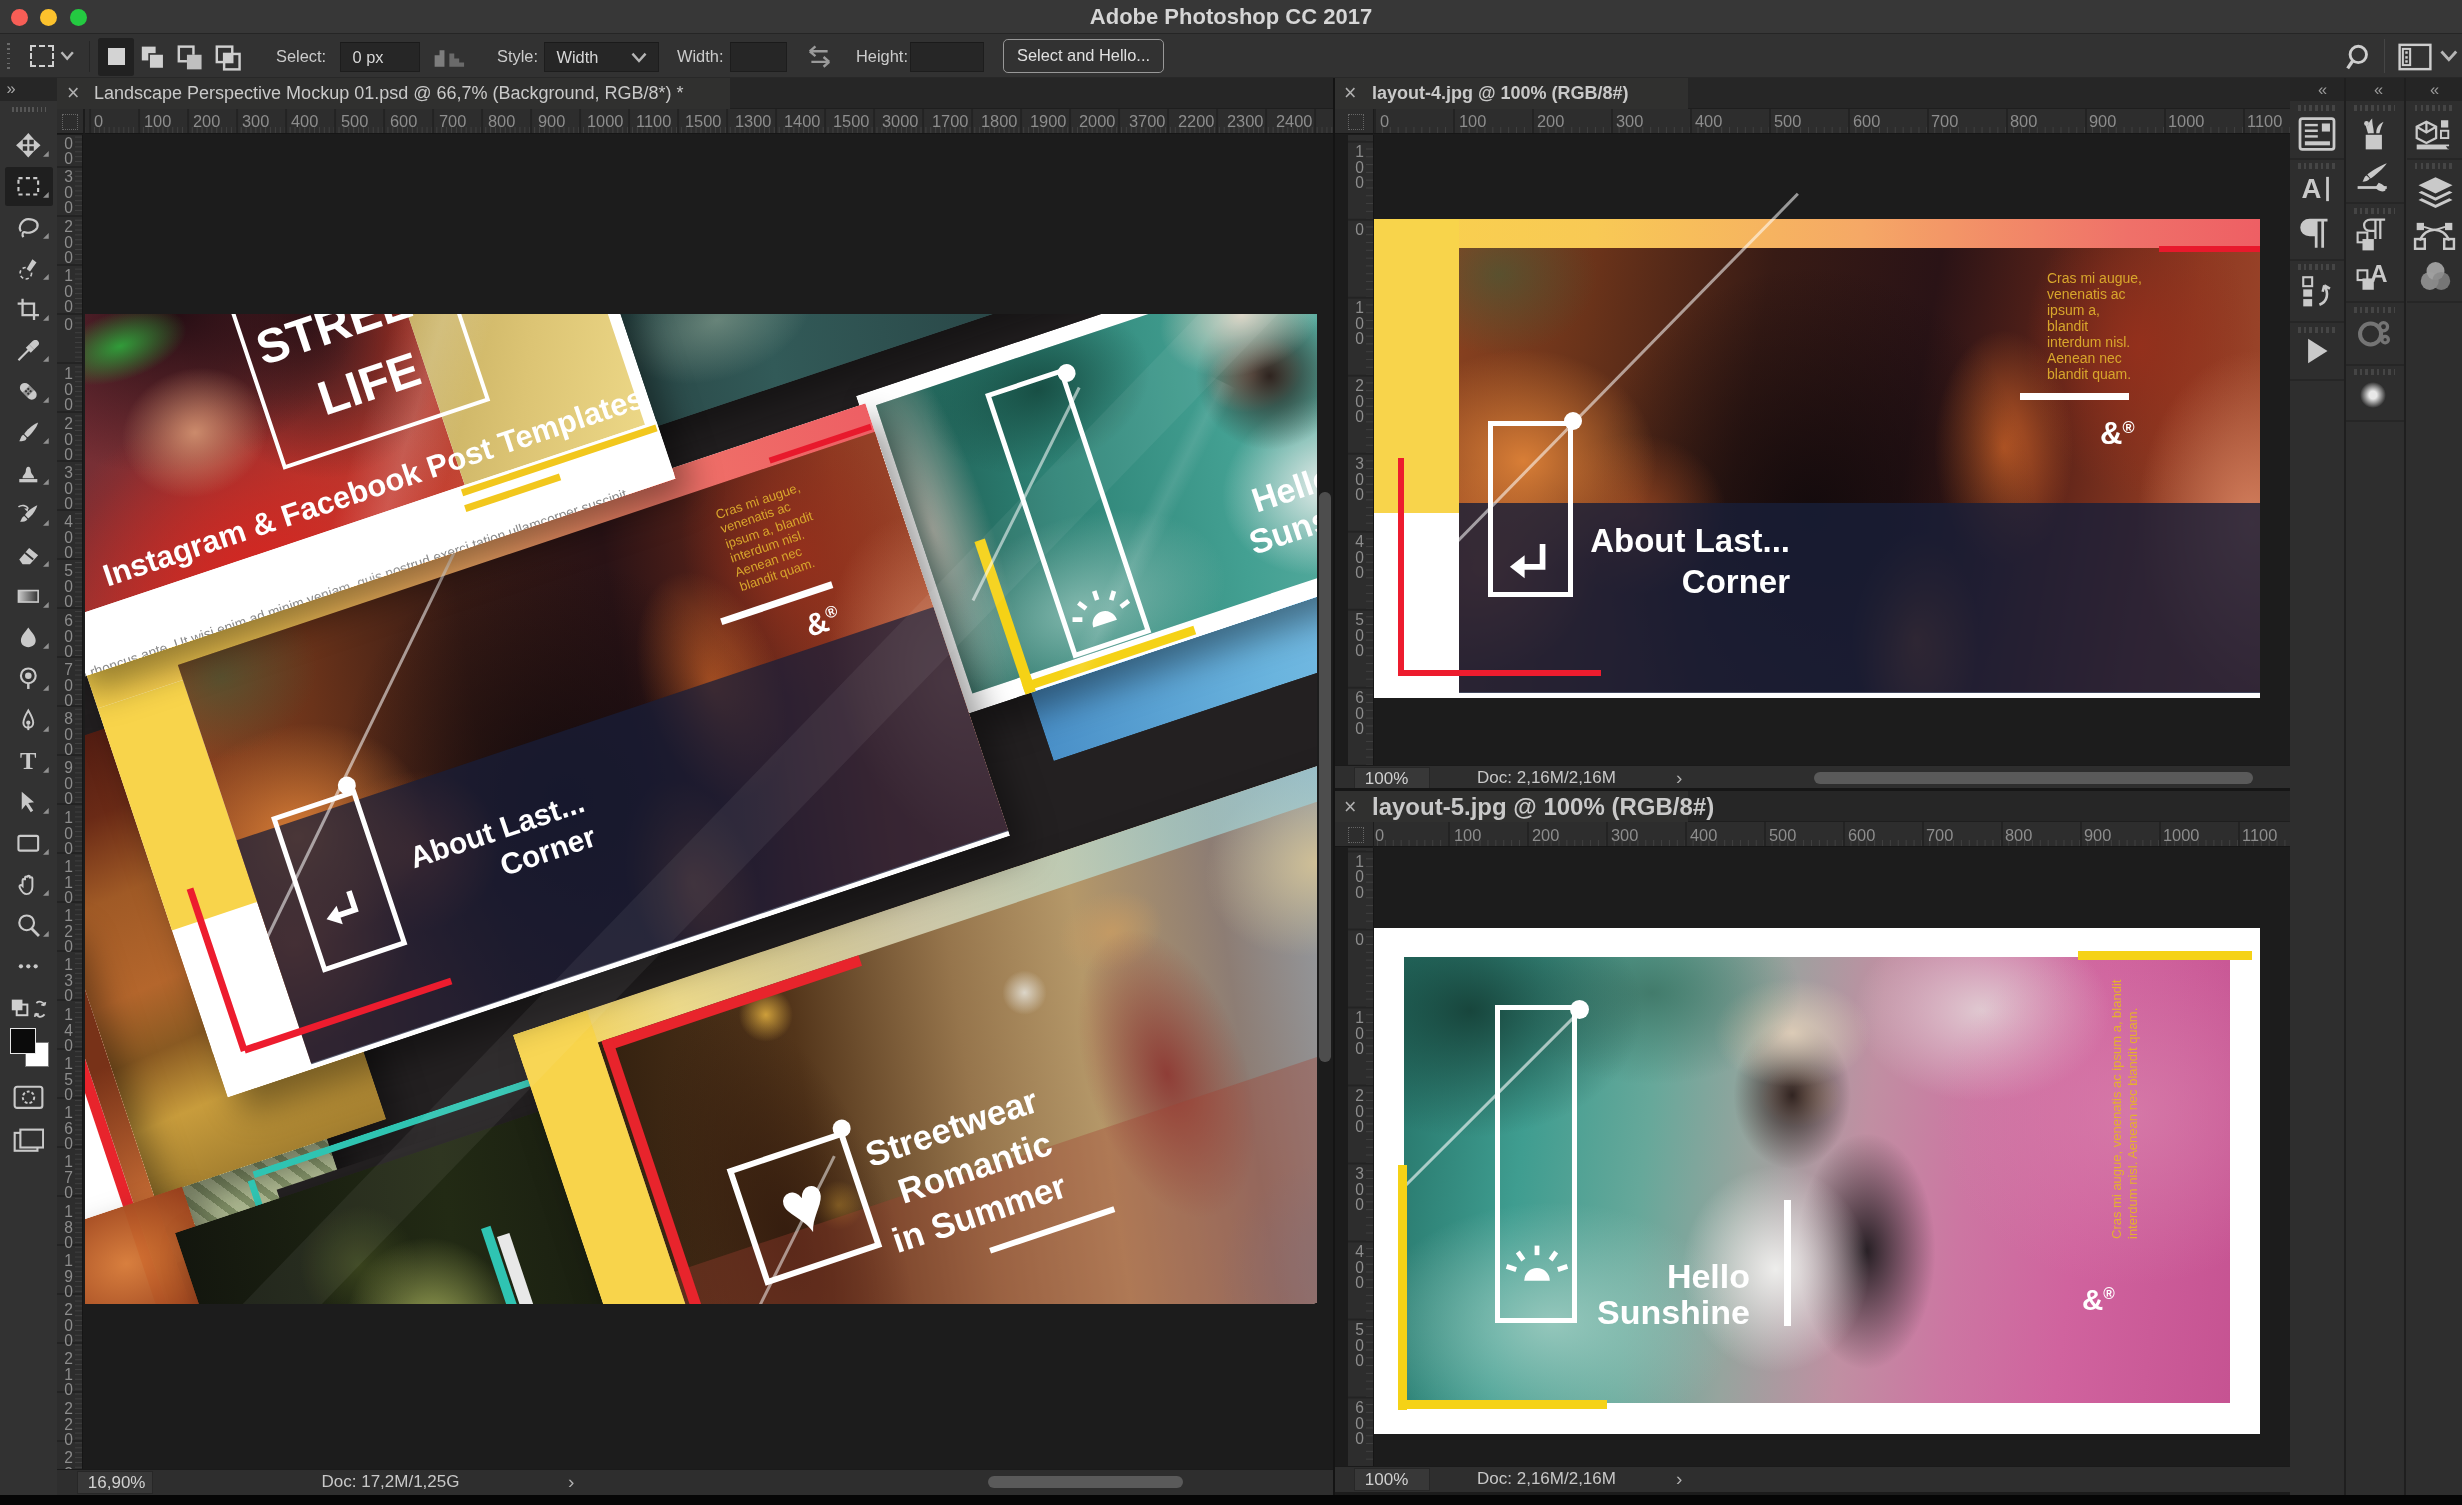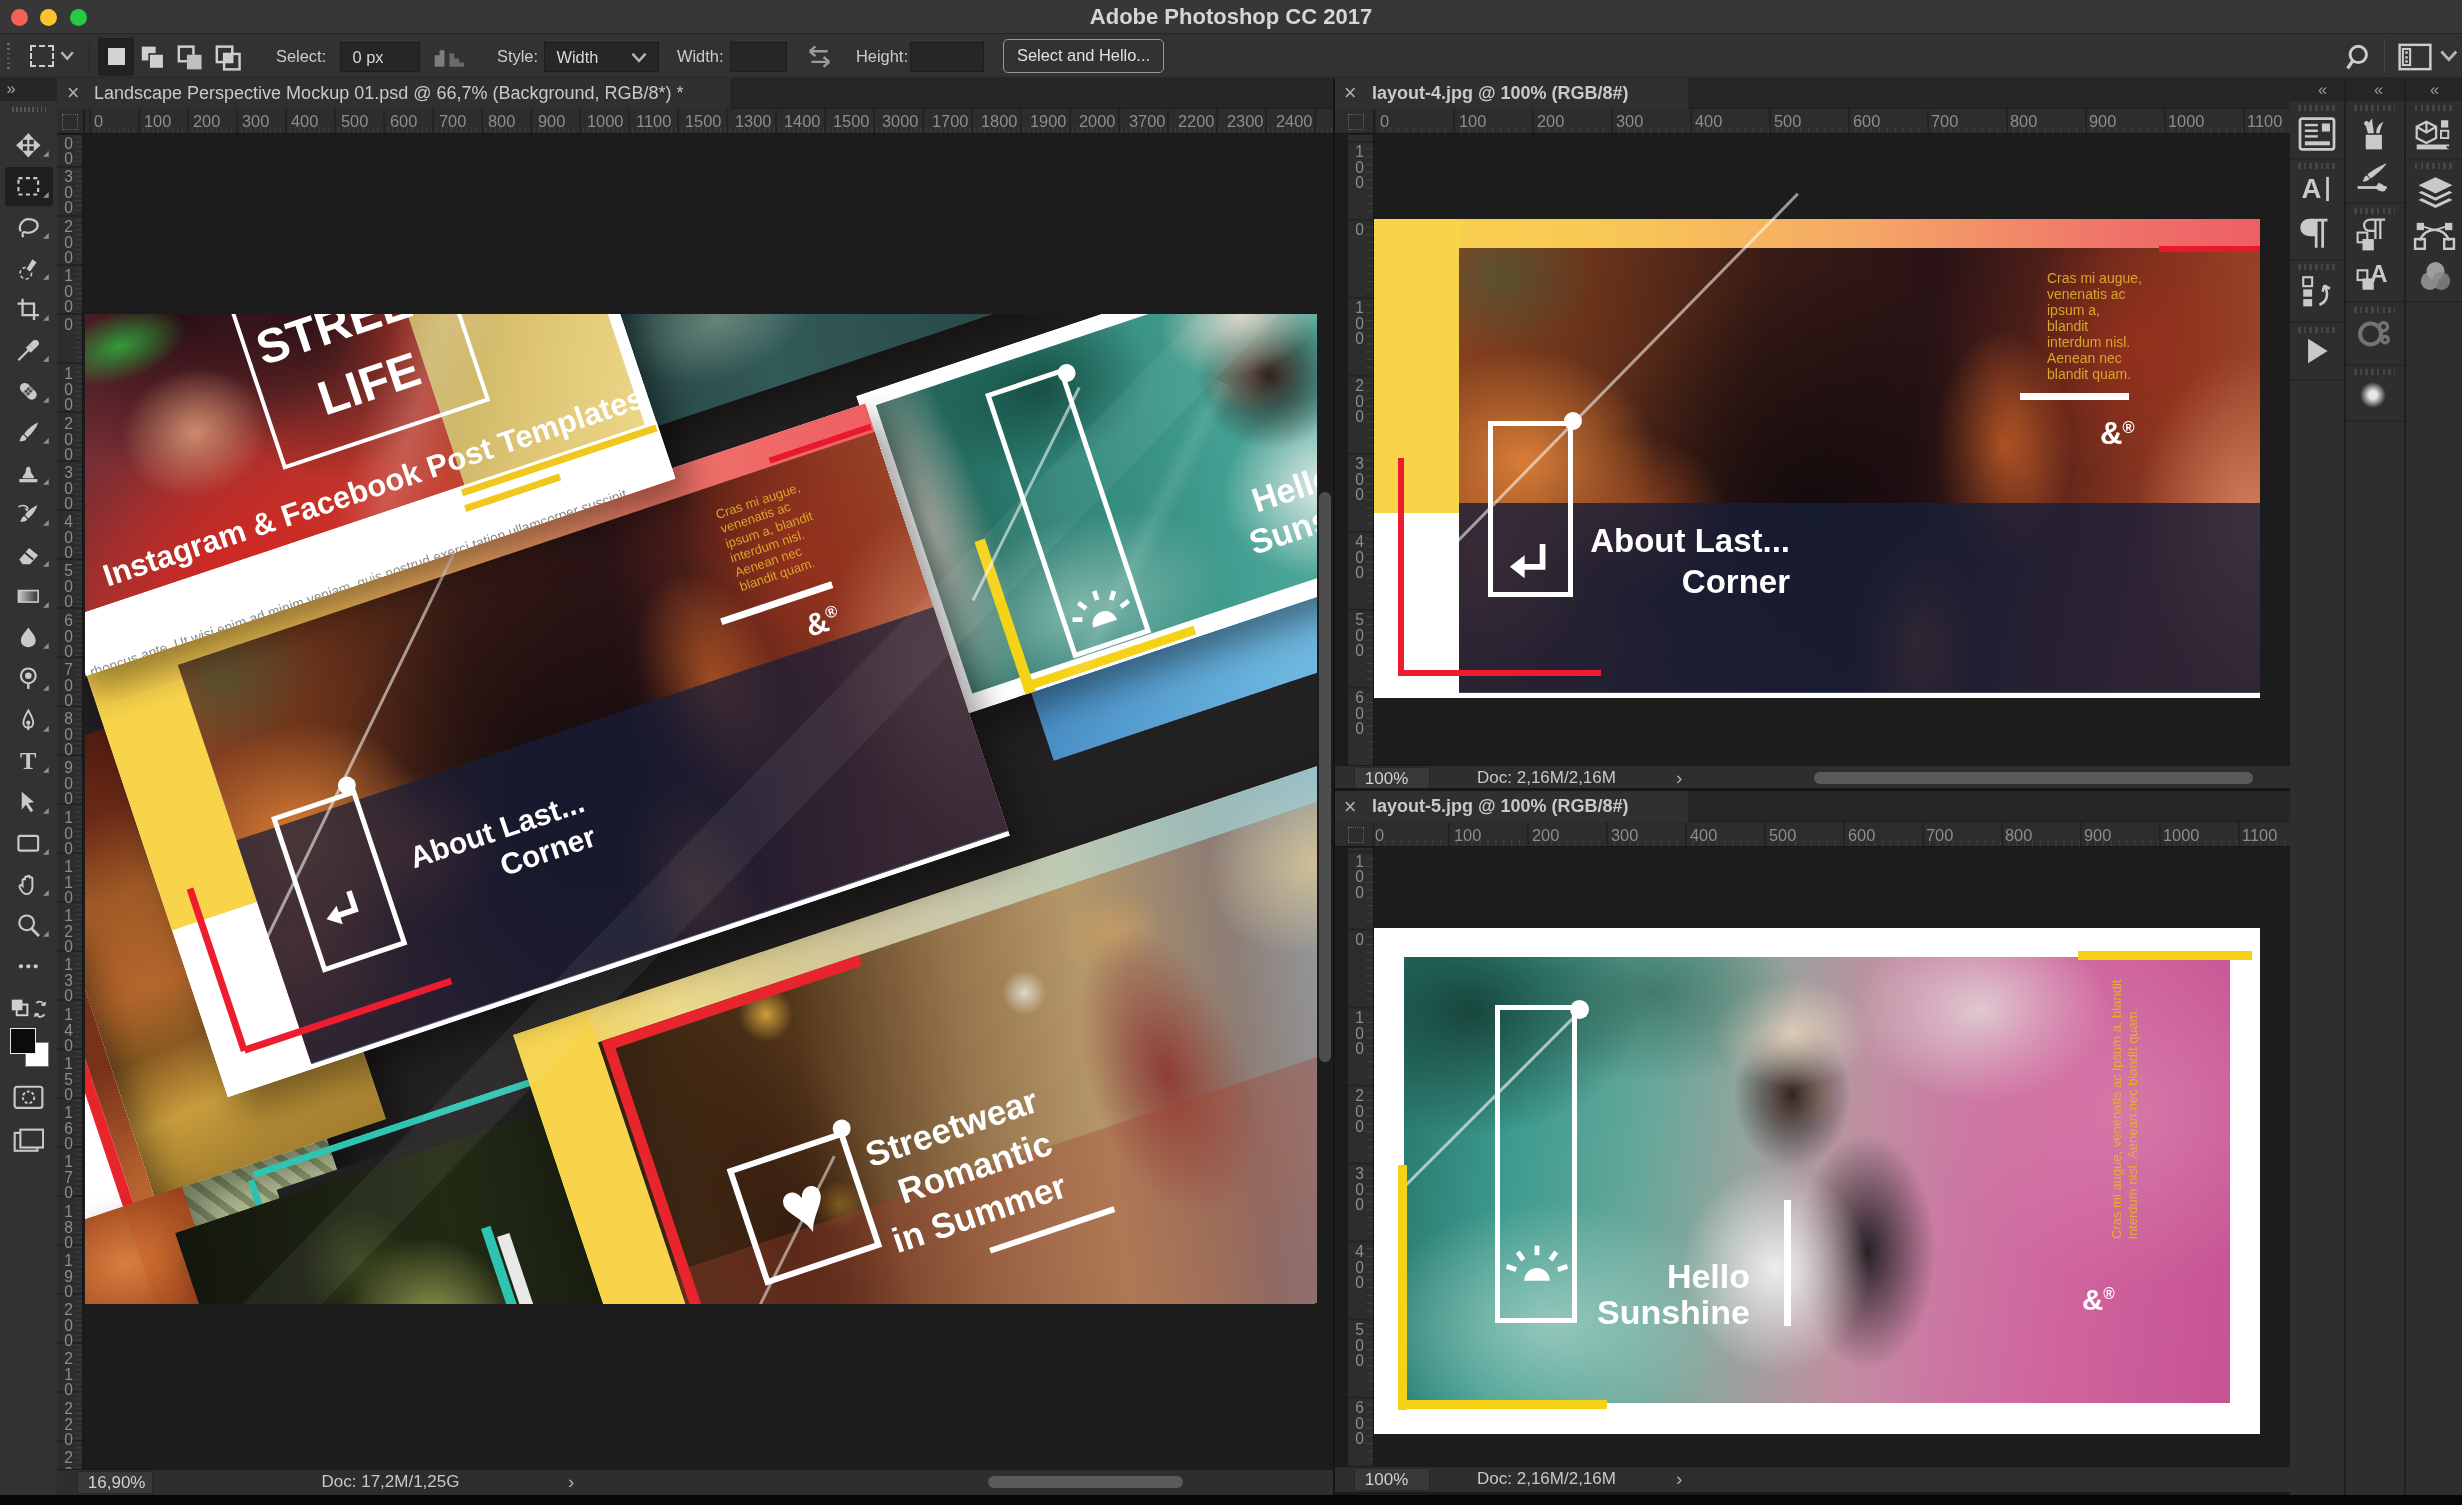--- a/index.html
+++ b/index.html
@@ -476,21 +476,21 @@
 <div class="abs" style="left:1335px;top:765px;width:955px;height:26px;background:#2e2e2e;border-top:0.8px solid #1a1a1a;"></div>
 <div class="abs" style="left:1354px;top:767px;width:76px;height:23px;background:#383838;border:0.8px solid #272727;color:#d0d0d0;font-size:17px;line-height:21.3px;padding-left:9.8px;">100%</div>
 <div class="abs" style="left:1399px;top:767px;width:295px;height:23px;color:#c8c8c8;font-size:17px;line-height:21.3px;text-align:center;">Doc: 2,16M/2,16M</div>
 <div class="abs" style="left:1676px;top:767px;width:24.6px;height:23px;color:#b0b0b0;font-size:19px;line-height:21.3px;">›</div>
 <div class="abs" style="left:1814px;top:772px;width:439px;height:12.3px;background:#5a5a5a;border-radius:6.6px;"></div>
 <div class="abs" style="left:1335px;top:791px;width:955px;height:714px;background:#1c1c1c;"></div>
 <div class="abs" style="left:1335px;top:788px;width:955px;height:3.3px;background:#161616;"></div>
 <div class="abs" style="left:1335px;top:791px;width:955px;height:31px;background:#262626;border-bottom:0.8px solid #1e1e1e;"></div>
 <div class="abs" style="left:1335px;top:791px;width:353px;height:31px;background:#30302f;"></div>
 <div class="abs" style="left:1344px;top:795px;width:21.3px;height:24.6px;color:#b0b0b0;font-size:21.3px;line-height:24.6px;">×</div>
-<div class="abs" style="left:1372px;top:797px;width:312px;height:21.3px;color:#c9c9c9;font-size:18px;font-weight:bold;line-height:19.7px;white-space:nowrap;">layout-5.jpg @ 100% (RGB/8#)</div>
+<div class="abs" style="left:1372px;top:797px;width:312px;height:21.3px;color:#c9c9c9;font-size:24px;font-weight:bold;line-height:19.7px;white-space:nowrap;">layout-5.jpg @ 100% (RGB/8#)</div>
 <div class="abs" style="left:1335px;top:822px;width:39px;height:25.4px;background:#2d2d2d;border-right:0.8px solid #1c1c1c;border-bottom:0.8px solid #161616;"></div>
 <div class="abs" style="left:1348px;top:827px;width:16.4px;height:16.4px;border:0.8px dotted #666;"></div>
 <div class="abs" style="left:1374px;top:822px;width:916px;height:25.4px;background-color:#2d2d2d;background-image:linear-gradient(90deg,#232323 1.6px,transparent 1.6px),linear-gradient(90deg,#3f3f3f 0.8px,transparent 0.8px);background-size:79px 25.4px,7.9px 6.6px;background-position:74px 0px,3px bottom;background-repeat:repeat-x;border-bottom:0.8px solid #161616;"></div>
 <div class="abs" style="left:1375px;top:826px;width:71px;height:18px;color:#8d8d8d;font-size:16.4px;line-height:18px;overflow:hidden;">0</div>
 <div class="abs" style="left:1454px;top:826px;width:71px;height:18px;color:#8d8d8d;font-size:16.4px;line-height:18px;overflow:hidden;">100</div>
 <div class="abs" style="left:1532px;top:826px;width:71px;height:18px;color:#8d8d8d;font-size:16.4px;line-height:18px;overflow:hidden;">200</div>
 <div class="abs" style="left:1611px;top:826px;width:71px;height:18px;color:#8d8d8d;font-size:16.4px;line-height:18px;overflow:hidden;">300</div>
 <div class="abs" style="left:1690px;top:826px;width:71px;height:18px;color:#8d8d8d;font-size:16.4px;line-height:18px;overflow:hidden;">400</div>
 <div class="abs" style="left:1769px;top:826px;width:71px;height:18px;color:#8d8d8d;font-size:16.4px;line-height:18px;overflow:hidden;">500</div>
 <div class="abs" style="left:1848px;top:826px;width:71px;height:18px;color:#8d8d8d;font-size:16.4px;line-height:18px;overflow:hidden;">600</div>

